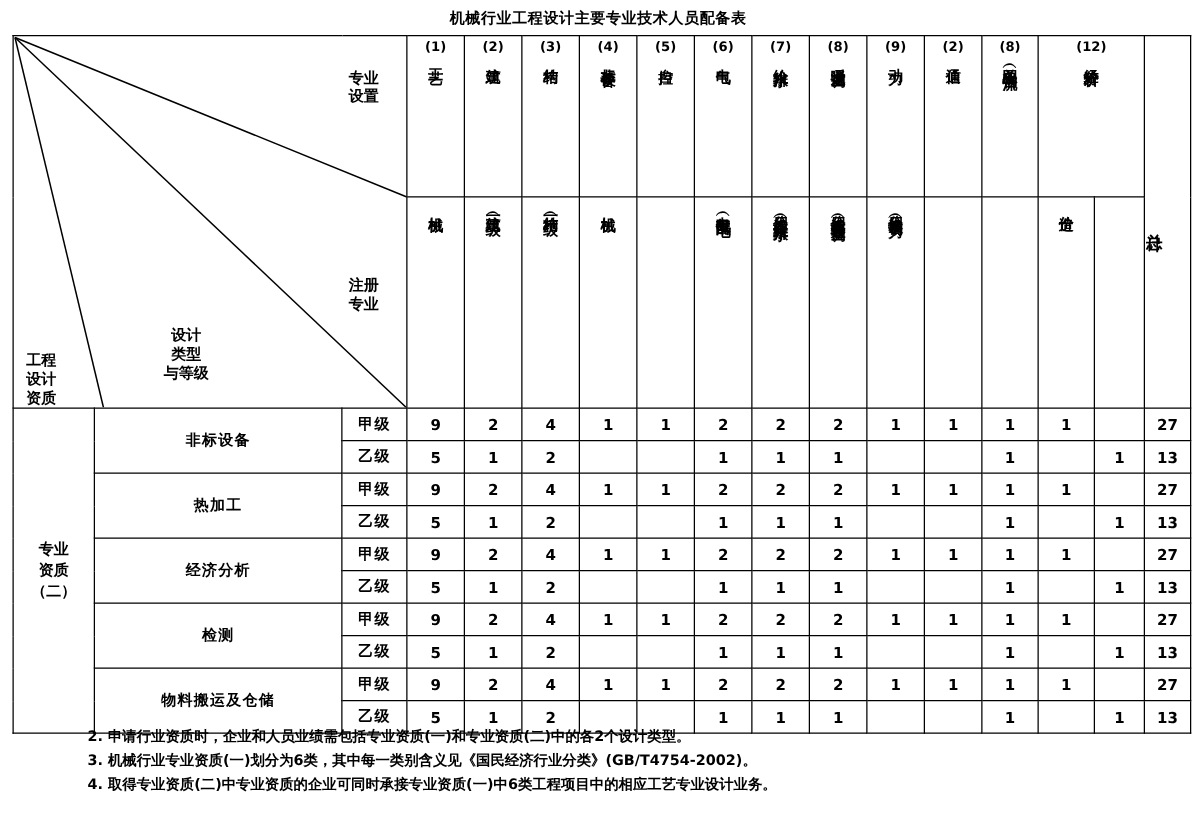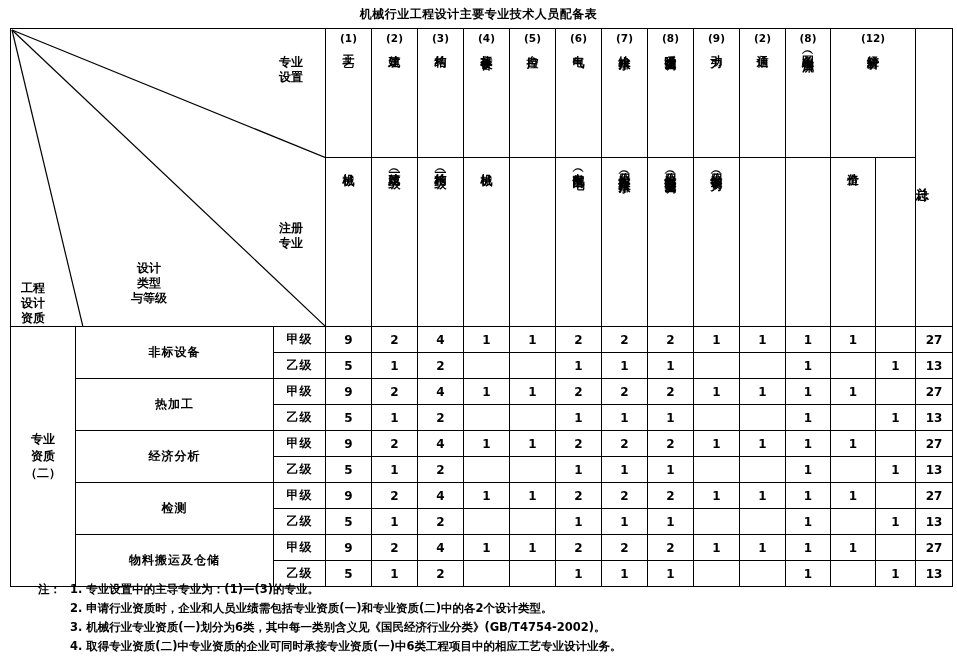--- a/index.html
+++ b/index.html
@@ -540,17 +540,16 @@
       <td class="data">1</td>
       <td class="data"></td>
       <td class="data">1</td>
       <td class="data total-col">13</td>
     </tr>
   </tbody>
     </table>
 </div>
 
 <div class="notes">
-  <div class="note-line note-first"><span class="note-label">注：</span><span>1. 专业设置中的主导专业为：(1)—(3)的专业。</span></div>
   <div class="note-line note-rest"><span>2. 申请行业资质时，企业和人员业绩需包括专业资质(一)和专业资质(二)中的各2个设计类型。</span></div>
   <div class="note-line note-rest"><span>3. 机械行业专业资质(一)划分为6类，其中每一类别含义见《国民经济行业分类》(GB/T4754-2002)。</span></div>
   <div class="note-line note-rest"><span>4. 取得专业资质(二)中专业资质的企业可同时承接专业资质(一)中6类工程项目中的相应工艺专业设计业务。</span></div>
 </div>
 
 </body></html>

